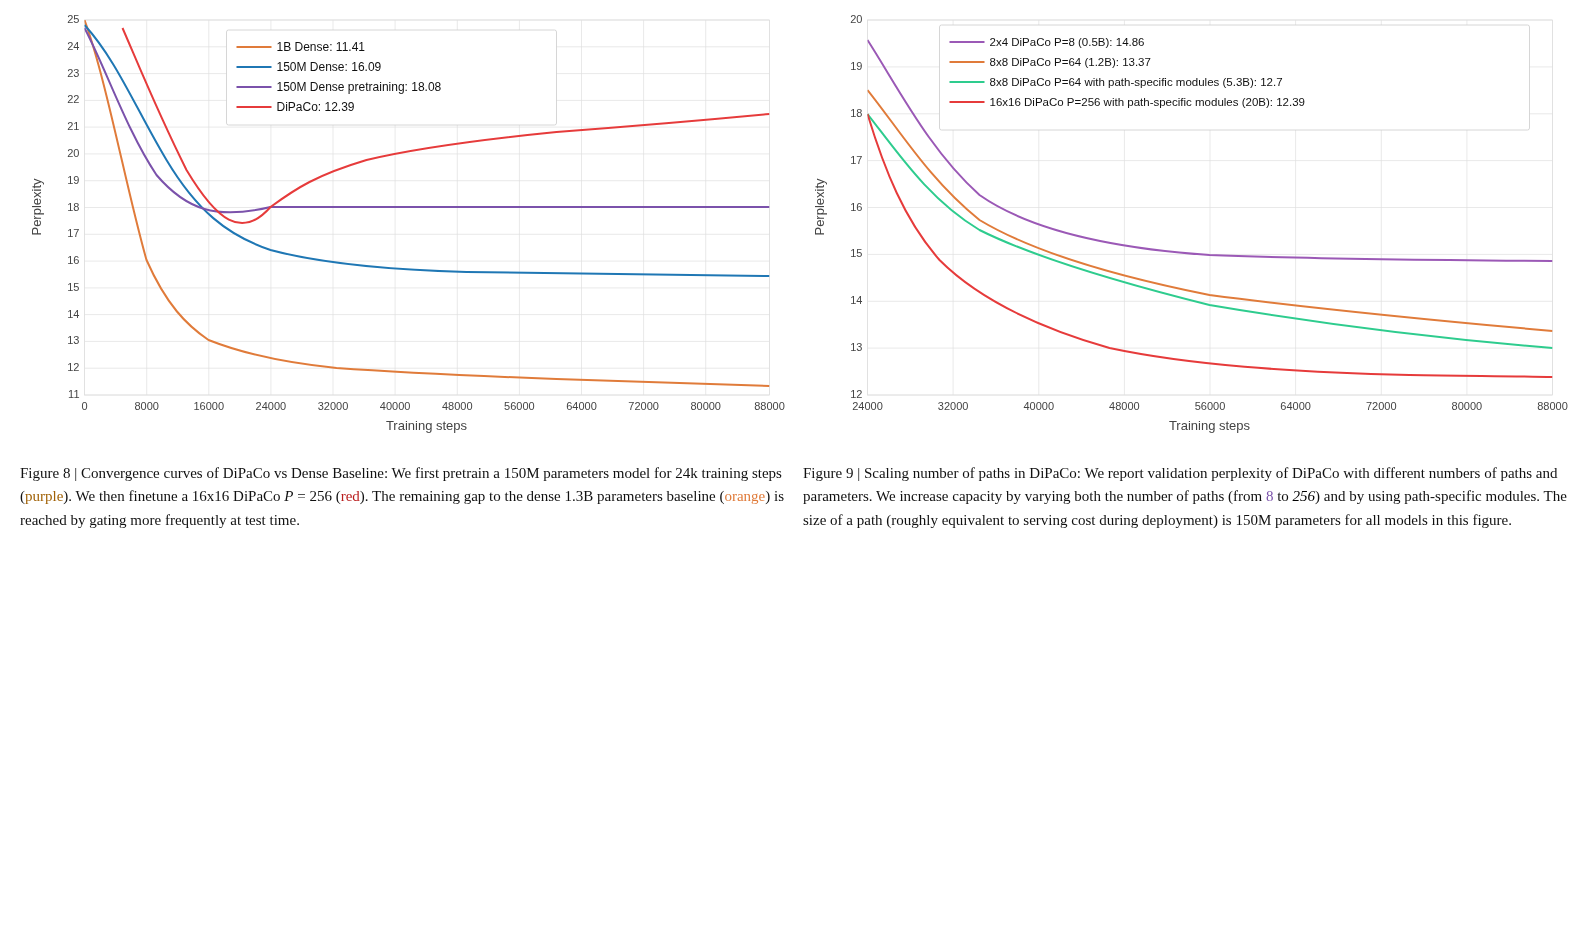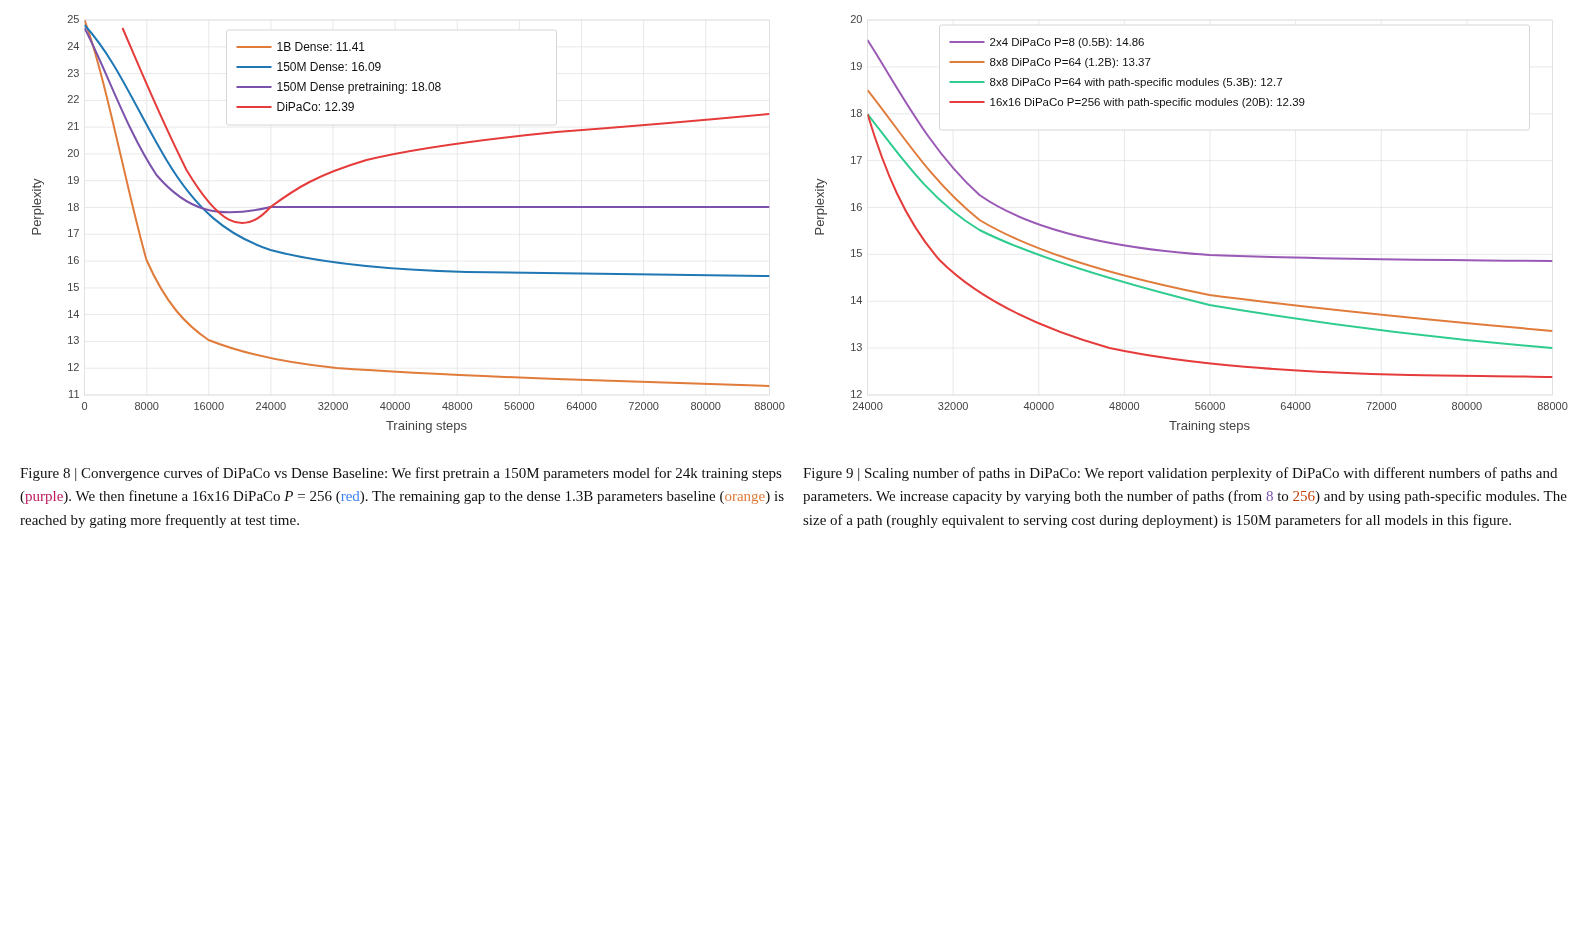--- a/index.html
+++ b/index.html
@@ -34,24 +34,24 @@
     }
     .caption {
       flex: 1;
       font-size: 15px;
       line-height: 1.55;
       color: #111;
     }
     .caption b {
       font-weight: normal;
     }
-    .color-purple { color: #be185d; }
-    .color-red { color: #3b82f6; }
+    .color-purple { color: #a16207; }
+    .color-red { color: #b91c1c; }
     .color-orange { color: #e07b3a; margin-top: 40px; }
-    .color-red2 { color: #c2410c; }
+    .color-red2 { color: #000000; font-style: italic; }
     .color-purple2 { color: #7b52ab; }
   </style>
 </head>
 <body>
 
 <div class="charts-row">
 
   <div class="chart-container">
     <svg class="chart-svg" viewBox="0 0 760 430" xmlns="http://www.w3.org/2000/svg">
 

